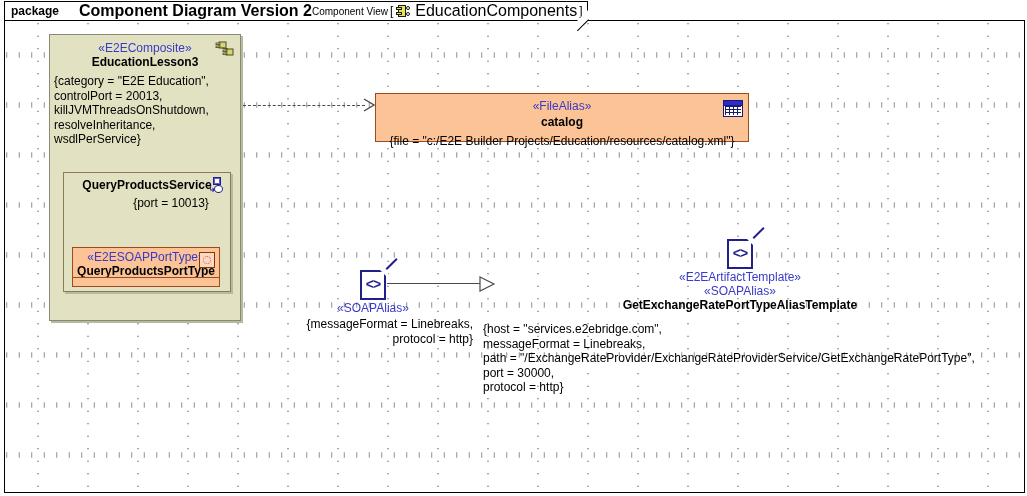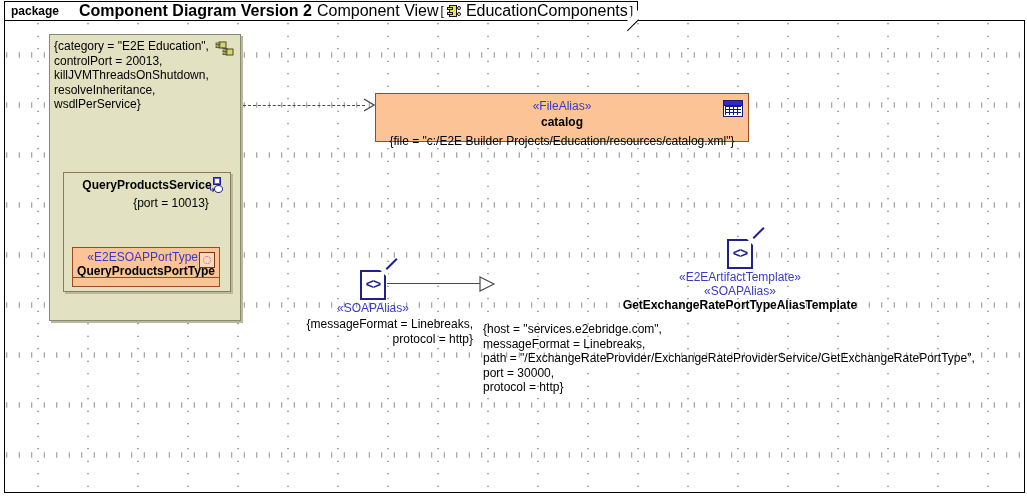--- a/index.html
+++ b/index.html
@@ -52,21 +52,21 @@
     right: -2px;
     bottom: 0px;
     width: 16px;
     height: 1px;
     background: #000000;
     transform-origin: right bottom;
     transform: rotate(-45deg);
   }
   .pkg-kw { font-weight: bold; font-size: 12px; }
   .pkg-title { font-weight: bold; font-size: 16px; margin-left: 20px; }
-  .pkg-view { font-weight: normal; font-size: 16px; margin-left: 5px; }
+  .pkg-view { font-weight: normal; font-size: 10px; }
   .pkg-bracket { font-size: 12px; margin-left: 2px; }
   .pkg-name { font-size: 16px; margin-left: 3px; }
 
   
   .hdr-icon {
     width: 14px;
     height: 12px;
     margin: 0 2px 0 3px;
     position: relative;
     flex: none;
@@ -328,20 +328,24 @@
           <rect x="4" y="2" width="7" height="6" fill="#d6d66a" stroke="#4a4a2a" stroke-width="1"></rect>
           <rect x="1" y="3" width="4" height="1.6" fill="#d6d66a" stroke="#4a4a2a" stroke-width="0.8"></rect>
           <rect x="1" y="6" width="4" height="1.6" fill="#d6d66a" stroke="#4a4a2a" stroke-width="0.8"></rect>
           <rect x="11" y="9" width="7" height="6" fill="#d6d66a" stroke="#4a4a2a" stroke-width="1"></rect>
           <rect x="8" y="10" width="4" height="1.6" fill="#d6d66a" stroke="#4a4a2a" stroke-width="0.8"></rect>
           <rect x="8" y="13" width="4" height="1.6" fill="#d6d66a" stroke="#4a4a2a" stroke-width="0.8"></rect>
           <line x1="7" y1="8" x2="13" y2="9" stroke="#4a4a2a" stroke-width="1"></line>
         </svg>
       </div>
 
+      <div class="inner-pad">
+        <div class="stereo">«E2EComposite»</div>
+        <div class="nname">EducationLesson3</div>
+      </div>
       <div class="props">{category = "E2E Education",
 controlPort = 20013,
 killJVMThreadsOnShutdown,
 resolveInheritance,
 wsdlPerService}</div>
 
       <div class="node" id="soapservice">
 
         <div class="corner-icon ic-service">
           <span class="sq">

